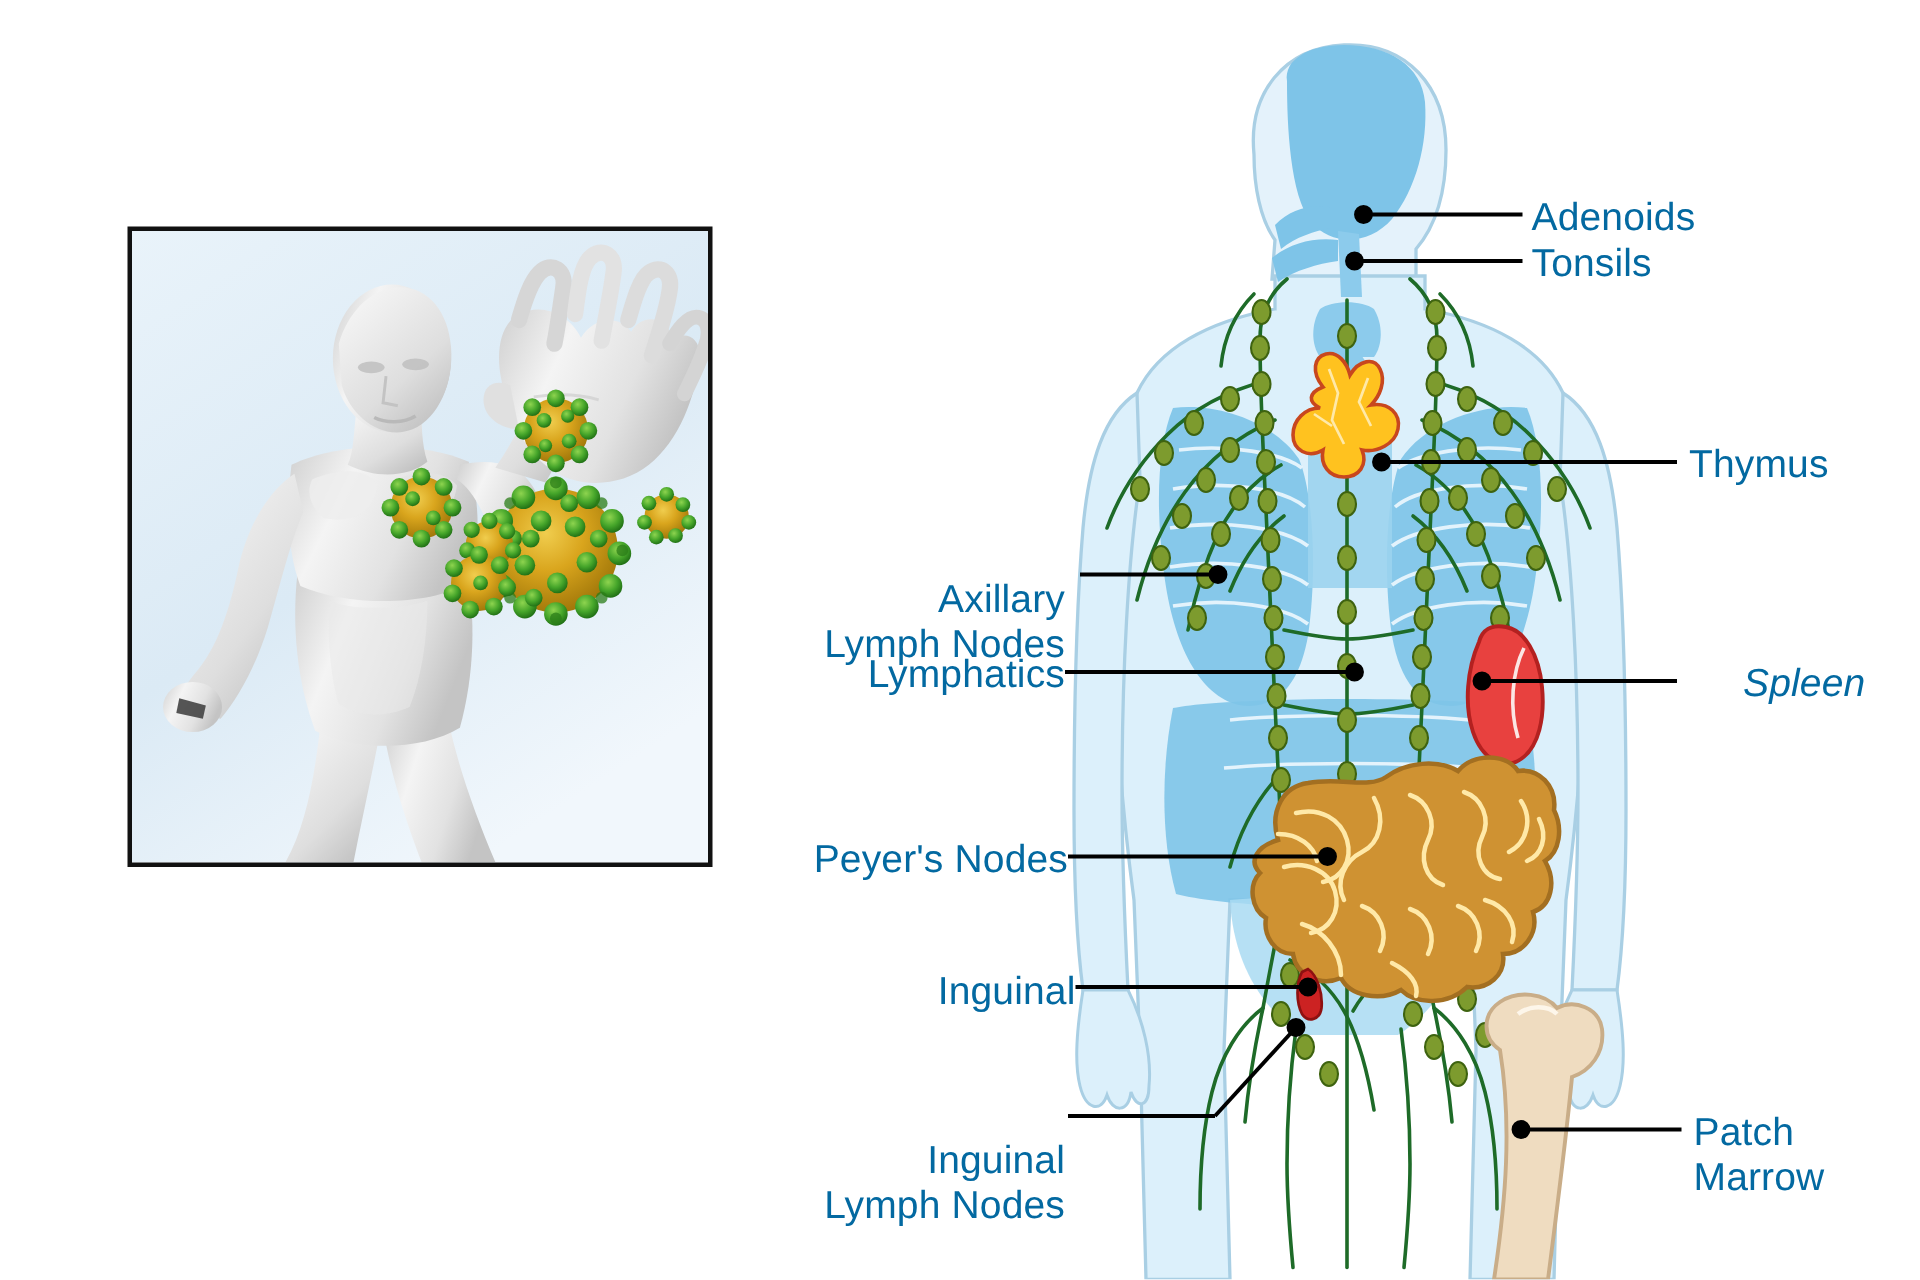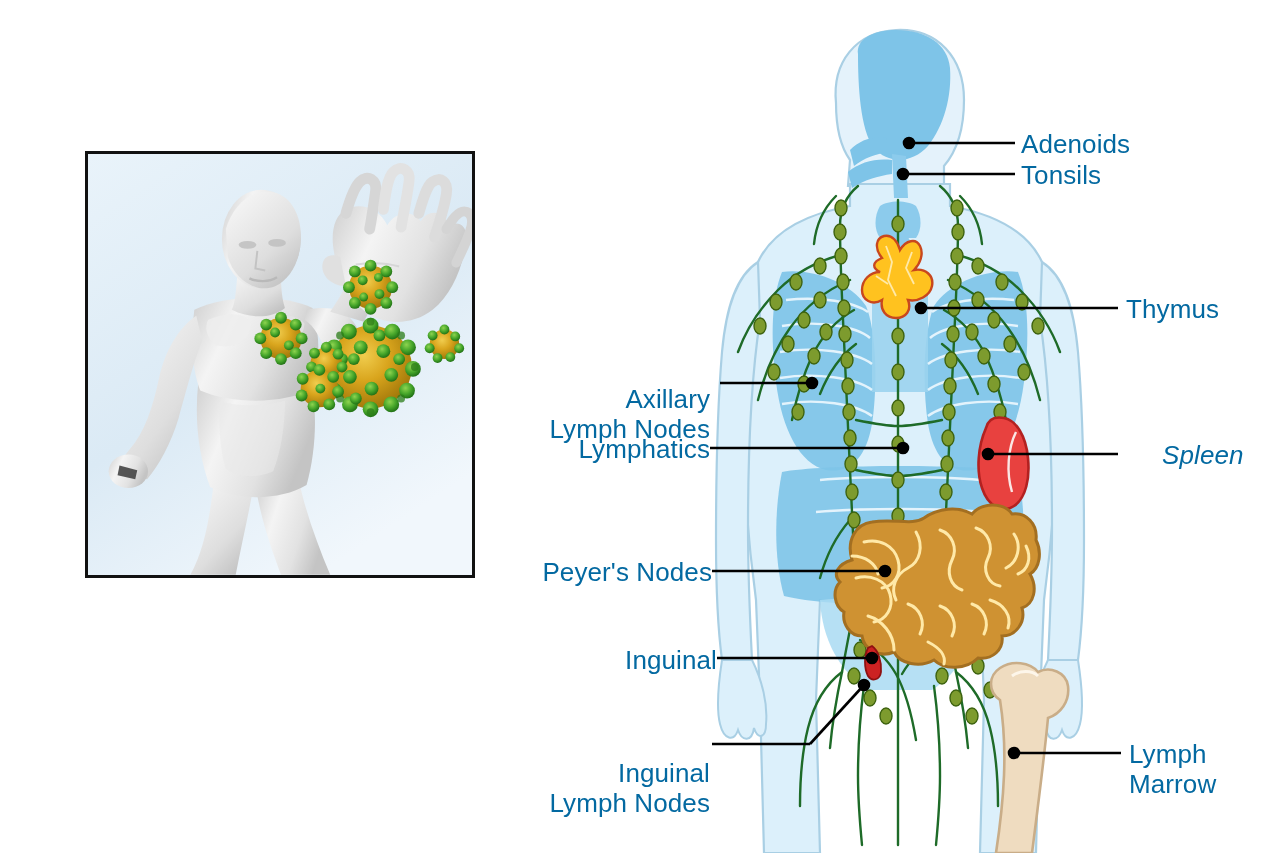--- a/index.html
+++ b/index.html
@@ -464,21 +464,21 @@
           <line x1="290" y1="744" x2="192" y2="744"></line>
           <circle cx="344" cy="685" r="5"></circle>
       </g>
     </svg>
   </div>
 
   <div class="lbl l" style="left:1021px;top:129px;">Adenoids</div>
   <div class="lbl l" style="left:1021px;top:160px;">Tonsils</div>
   <div class="lbl l" style="left:1126px;top:294px;">Thymus</div>
   <div class="lbl l" style="left:1162px;top:440px;font-style:italic;">Spleen</div>
-  <div class="lbl l" style="left:1129px;top:739px;">Lymph
+  <div class="lbl l" style="left:1129px;top:739px;">Patch
 Marrow</div>
 
   <div class="lbl r" style="left:444px;top:340px;width:266px;margin-top:44px;">Axillary
 Lymph Nodes</div>
   <div class="lbl r" style="left:444px;top:434px;width:266px;">Lymphatics</div>
   <div class="lbl r" style="left:444px;top:557px;width:268px;">Peyer's Nodes</div>
   <div class="lbl r" style="left:444px;top:645px;width:273px;">Inguinal</div>
   <div class="lbl r" style="left:444px;top:710px;width:266px;margin-top:48px;">Inguinal
 Lymph Nodes</div>
 

